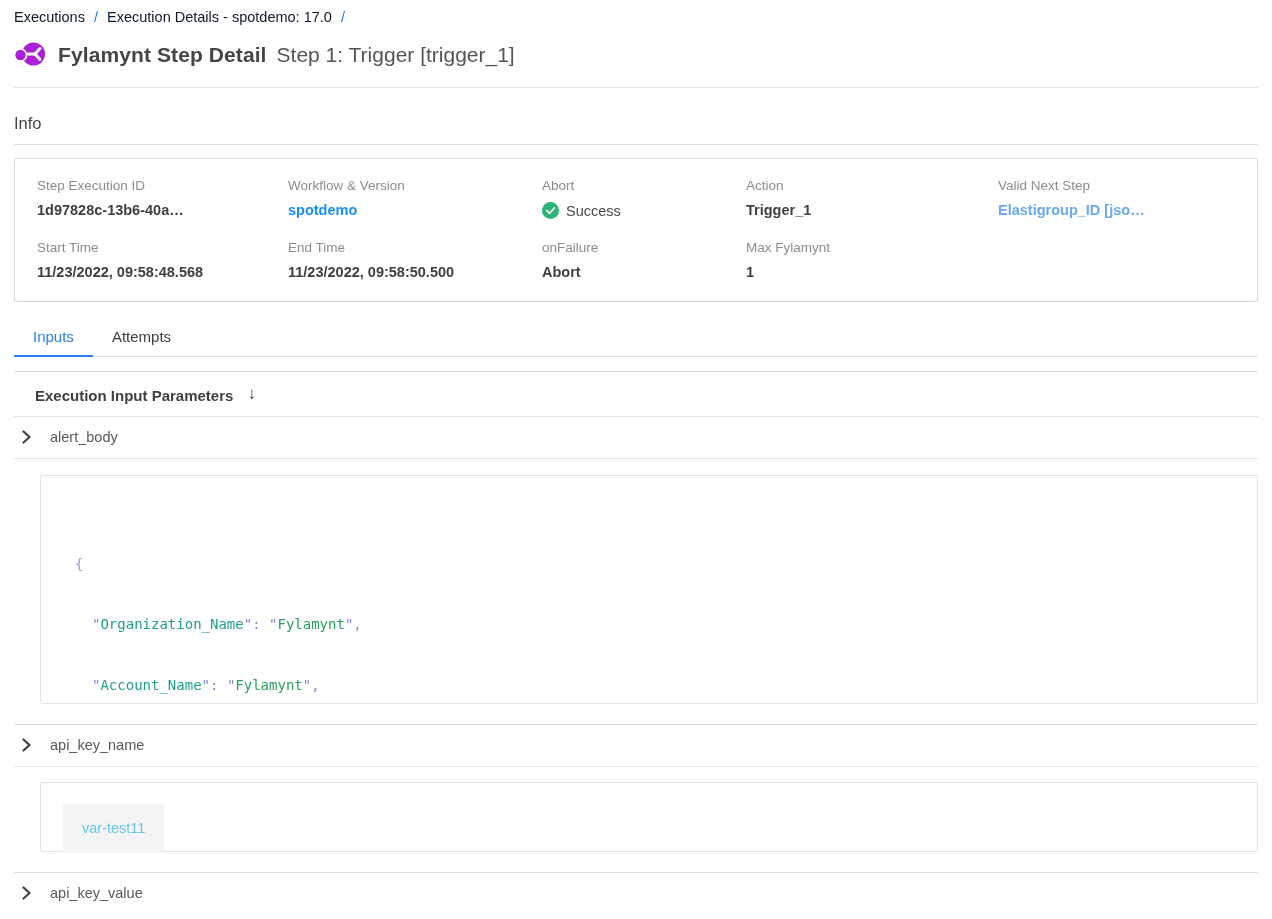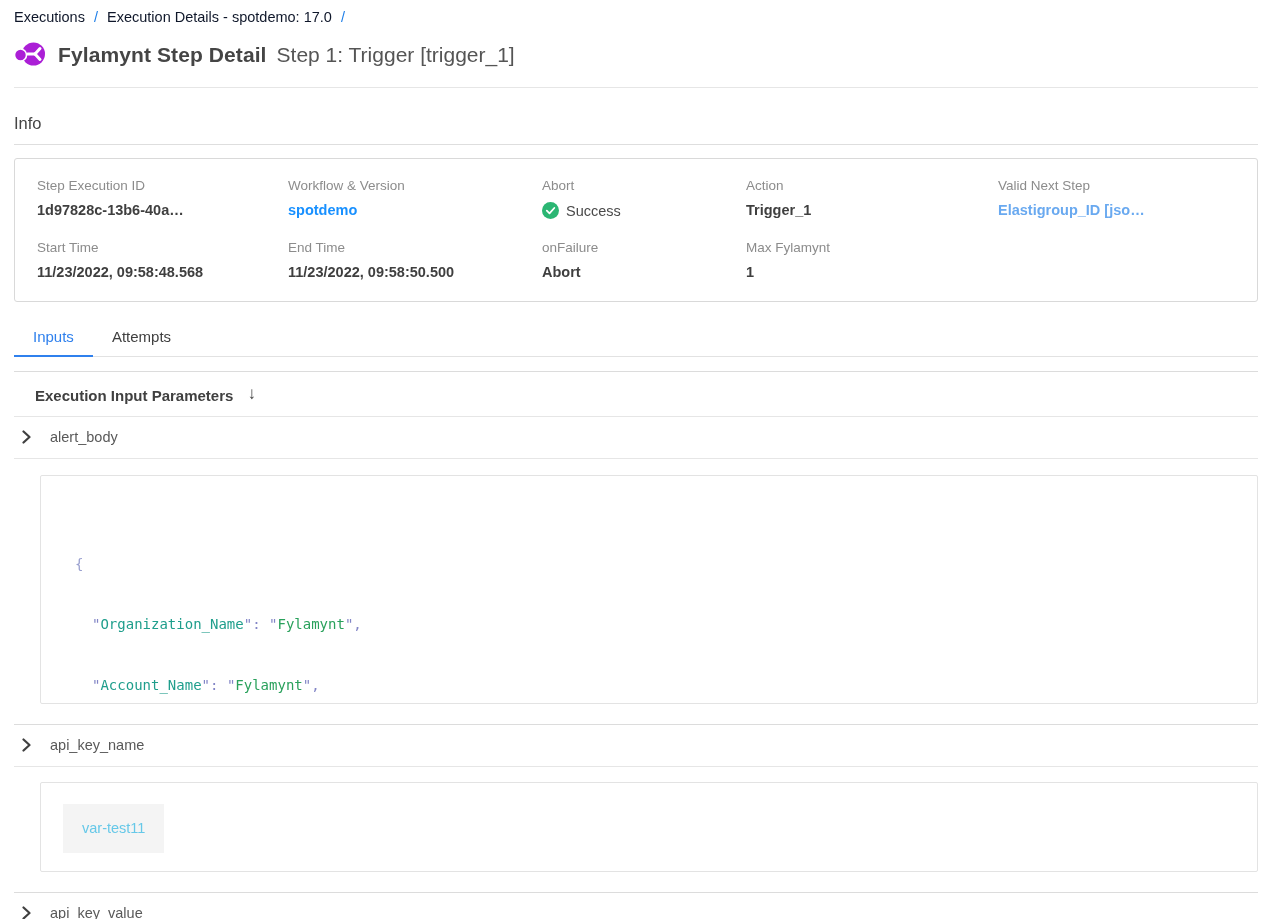--- a/index.html
+++ b/index.html
@@ -80,21 +80,21 @@
   .ck { color: #1f9e8c; }
   .cv { color: #2aa15c; }
 
   .d-after-panel { margin-top: 20px; border-top-color: #dcdcdc; }
 
   
   .value-panel {
     margin: 15px 0 0 26px;
     border: 1px solid #e3e3e3;
     border-radius: 2px;
-    height: 90px;
+    height: 70px;
   }
   .value-chip {
     display: inline-block;
     margin: 21px 0 0 22px;
     background: #f4f4f4;
     padding: 16px 19px 17px;
     font-size: 14.5px;
     color: #66c8e8;
   }
 </style>

